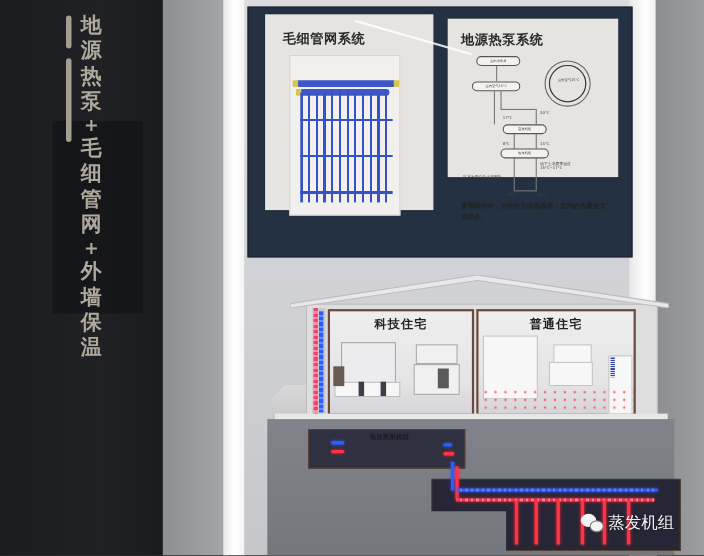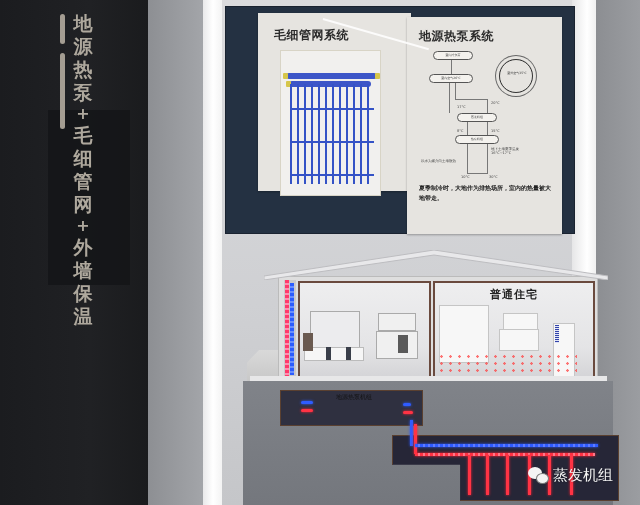--- a/index.html
+++ b/index.html
@@ -53,22 +53,22 @@
 
     
     .board {
       position: absolute; left: 225px; top: 6px; width: 350px; height: 228px;
       background: #243142; border: 1px solid #1a2330;
     }
     .card {
       position: absolute; background: #e6e4e0;
       box-shadow: 0 1px 2px rgba(0,0,0,.3);
     }
-    .card-left { left: 15px; top: 6px; width: 153px; height: 178px; margin-left: 17px; }
-    .card-right { left: 181px; top: 10px; width: 155px; height: 217px; }
+    .card-left { left: 15px; top: 6px; width: 153px; height: 178px; }
+    .card-right { left: 181px; top: 10px; width: 155px; height: 144px; }
     .card-title {
       position: absolute; left: 16px; top: 14px; font-size: 12px; font-weight: bold; color: #2a2a2a;
       letter-spacing: 0.5px;
     }
     .card-right .card-title { left: 12px; top: 11px; }
 
     
     .grid-box {
       position: absolute; left: 22px; top: 37px; width: 101px; height: 146px;
       background: #f1f0ee; border: 1px solid #d8d4c6;
@@ -127,21 +127,21 @@
       background: repeating-linear-gradient(180deg, #ff3a6a 0 3px, #ff8fb0 3px 5px); filter: blur(.4px); }
     .led-col .blue { position:absolute; left: 6px; top: 3px; width: 4px; height: 92px;
       background: repeating-linear-gradient(180deg, #2b5cff 0 3px, #6a8fff 3px 5px); filter: blur(.4px); }
 
     .room {
       position: absolute; top: 281px; height: 97px;
       border: 2px solid #6a4a3e; background: linear-gradient(180deg, #eeeeef 0%, #e4e4e6 70%, #d5d5d8 100%);
       overflow: hidden;
     }
     .room-tech { left: 298px; width: 133px; }
-    .room-normal { left: 433px; width: 162px; }
+    .room-normal { left: 433px; width: 145px; }
     .room-label {
       position: absolute; top: 4px; width: 100%; text-align: center;
       font-size: 11px; font-weight: bold; color: #222; letter-spacing: 1px;
     }
     .bed { position: absolute; background: #f6f6f6; border: 1px solid #bbb; }
     .furniture { position: absolute; background: #f0f0f0; border: 1px solid #aaa; }
     .dark-piece { position: absolute; background: #3a3f4a; }
     .floor-dots {
       position: absolute; left: 2px; bottom: 3px; width: 140px; height: 20px;
       background: radial-gradient(circle, rgba(255,70,70,.75) 0 1px, transparent 1.5px) 0 0/9px 7px;
@@ -274,20 +274,21 @@
   <svg viewBox="0 0 344 30" preserveAspectRatio="none">
     <polygon points="0,26 170,0 344,26 344,30 170,5 0,30" fill="#e8e8ea" stroke="#bdbdc0" stroke-width="1"></polygon>
   </svg>
 </div>
 <div class="led-col">
   <div class="red"></div>
   <div class="blue"></div>
 </div>
 
 <div class="room room-tech">
+  <div class="room-label">科技住宅</div>
   <div class="furniture" style="left:10px;top:28px;width:50px;height:45px;background:#ececee"></div>
   <div class="bed" style="left:4px;top:64px;width:60px;height:14px"></div>
   <div class="dark-piece" style="left:26px;top:64px;width:5px;height:13px"></div>
   <div class="dark-piece" style="left:46px;top:64px;width:5px;height:13px"></div>
   <div class="dark-piece" style="left:3px;top:50px;width:10px;height:18px;background:#6a5a50"></div>
   <div class="furniture" style="left:78px;top:30px;width:38px;height:18px"></div>
   <div class="furniture" style="left:76px;top:48px;width:42px;height:28px"></div>
   <div class="dark-piece" style="left:98px;top:52px;width:10px;height:18px;background:#5a5a5a"></div>
 </div>
 

